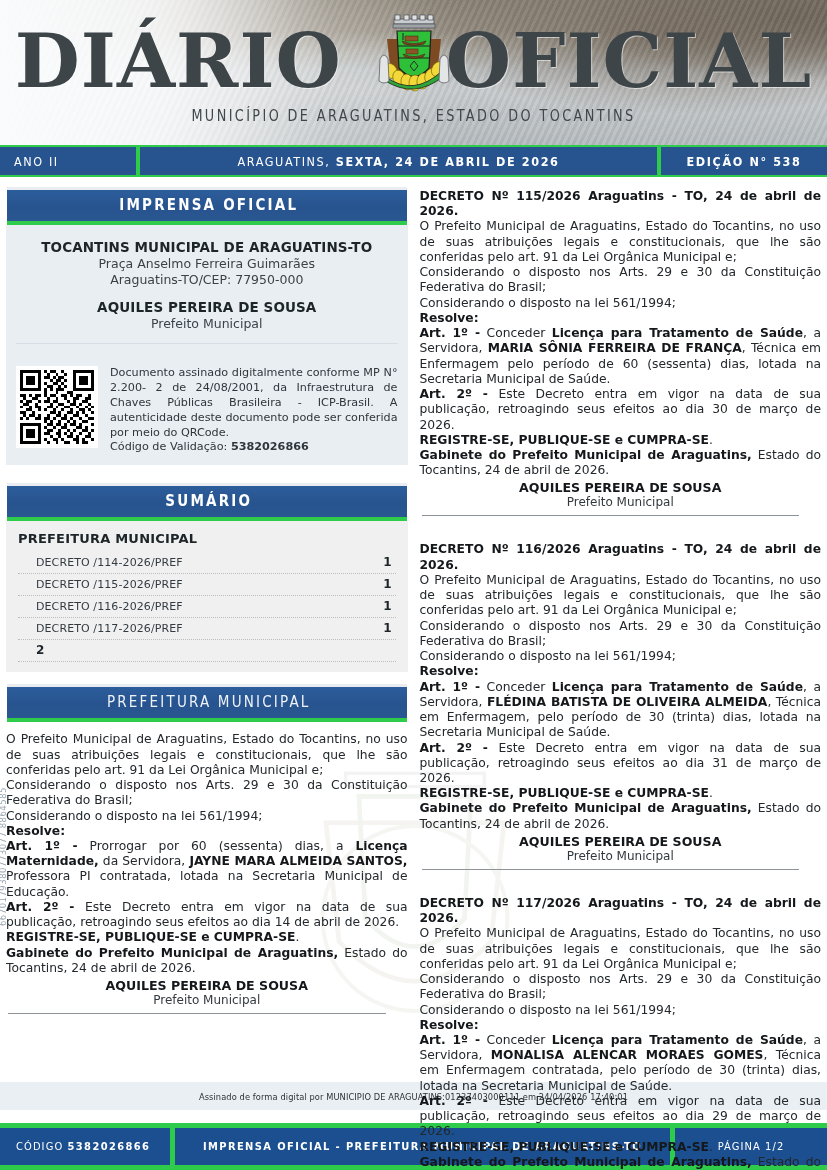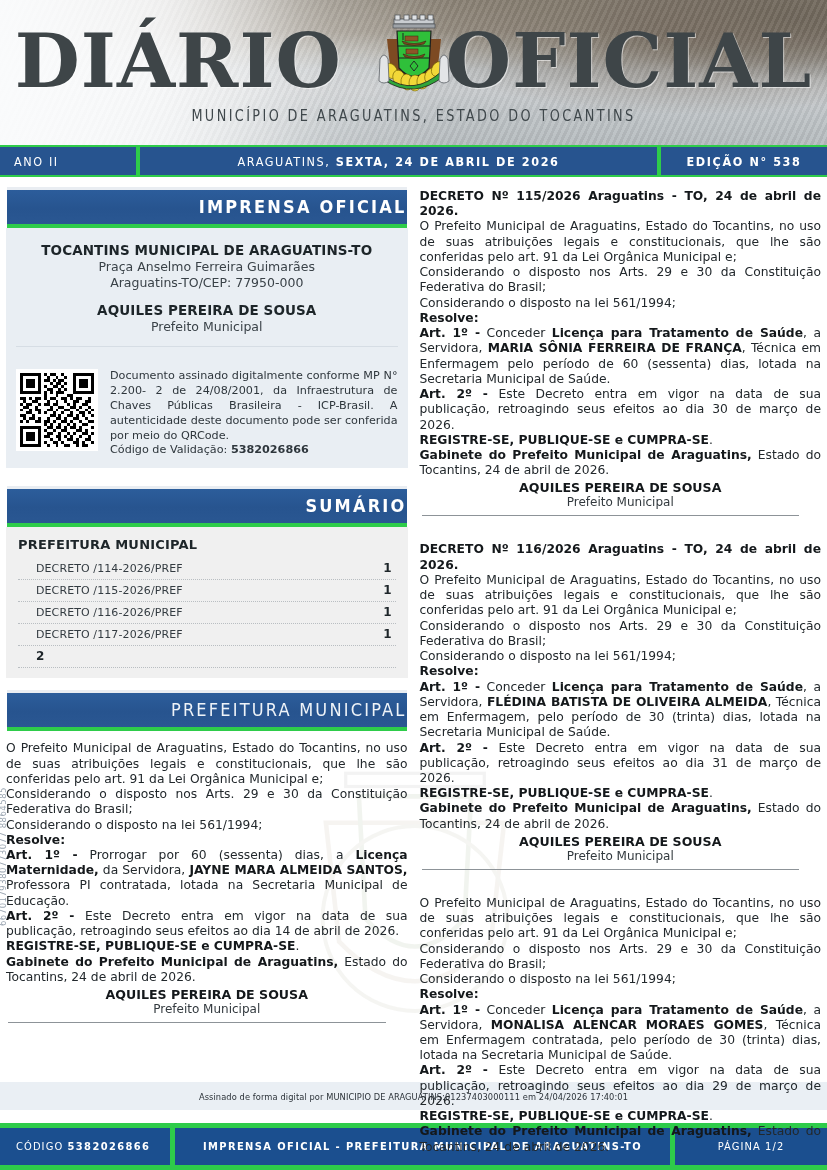--- a/index.html
+++ b/index.html
@@ -149,23 +149,23 @@
     white-space: nowrap;
     z-index: 3;
   }
 
   
   .sec-bar {
     position: relative;
     background: linear-gradient(to bottom, #2c5d9b 0%, #27548f 55%, #2a5792 100%);
     border-top: 3px solid #e9edf2;
     color: #ffffff;
-    text-align: right;
+    text-align: center;
     font-family: "DejaVu Sans Condensed", "Liberation Sans Narrow", "Liberation Sans", sans-serif;
-    font-size: 18px;
+    font-size: 15px;
     letter-spacing: 2.2px;
     font-weight: bold;
     padding: 6px 0 7px 4px;
     margin: 0 1px;
   }
   .sec-bar.after-green { border-bottom: 4px solid #2ecc4a; }
   .sec-bar.light { font-weight: normal; color: #eef3f8; }
 
   
   .panel {
@@ -633,20 +633,21 @@
         <p><b>REGISTRE-SE, PUBLIQUE-SE e CUMPRA-SE</b>.</p>
         <p><b>Gabinete do Prefeito Municipal de Araguatins,</b><span> Estado do Tocantins, 24 de abril de 2026.</span></p>
         <div class="sig">AQUILES PEREIRA DE SOUSA</div>
         <div class="sig-sub">Prefeito Municipal</div>
         <div class="rule"></div>
       </div>
 
       <div class="decreto-gap"></div>
 
       <div class="decreto" style="margin-top:0">
+        <p><b>DECRETO Nº 117/2026 Araguatins - TO, 24 de abril de 2026.</b></p>
         <p>O Prefeito Municipal de Araguatins, Estado do Tocantins, no uso de suas atribuições legais e constitucionais, que lhe são conferidas pelo art. 91 da Lei Orgânica Municipal e;</p>
         <p>Considerando o disposto nos Arts. 29 e 30 da Constituição Federativa do Brasil;</p>
         <p>Considerando o disposto na lei 561/1994;</p>
         <p><b>Resolve:</b></p>
         <p><b>Art. 1º -</b><span> Conceder </span><b>Licença para Tratamento de Saúde</b><span>, a Servidora, </span><b>MONALISA ALENCAR MORAES GOMES</b><span>, Técnica em Enfermagem contratada, pelo período de 30 (trinta) dias, lotada na Secretaria Municipal de Saúde.</span></p>
         <p><b>Art. 2º -</b><span> Este Decreto entra em vigor na data de sua publicação, retroagindo seus efeitos ao dia 29 de março de 2026.</span></p>
         <p><b>REGISTRE-SE, PUBLIQUE-SE e CUMPRA-SE</b>.</p>
         <p><b>Gabinete do Prefeito Municipal de Araguatins,</b><span> Estado do Tocantins, 24 de abril de 2026.</span></p>
 
       </div>

